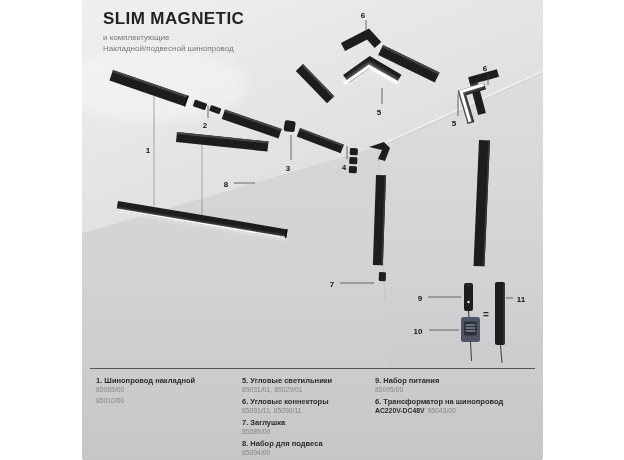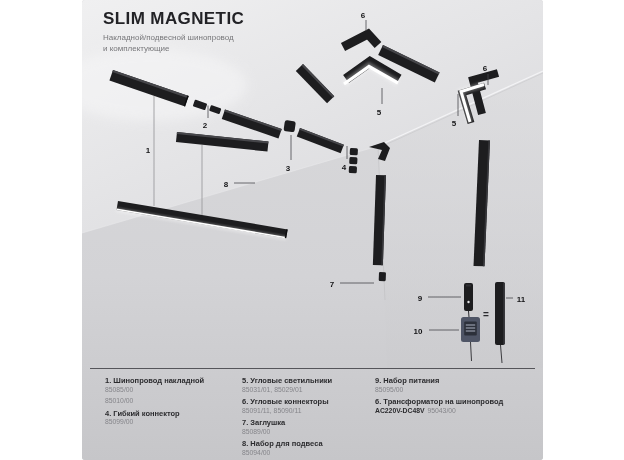--- a/index.html
+++ b/index.html
@@ -31,21 +31,21 @@
     text-align:right;
   }
   .subtitle{
     margin-top:5px;font-size:8px;line-height:10.5px;color:var(--subtitle-text);
   }
   .legend{
     position:absolute;left:8px;right:8px;top:368px;bottom:0;z-index:3;
     border-top:1px solid #55555a;
   }
   .col{position:absolute;top:7px;}
-  .col-1{left:15px;width:130px;}
+  .col-1{left:6px;width:130px;}
   .col-2{left:152px;width:128px;}
   .col-3{left:285px;width:165px;}
   .li{margin-bottom:3px;}
   .li-name{font-size:7.5px;line-height:9px;font-weight:700;color:var(--legend-name-text);}
   .li-code{font-size:6.8px;line-height:8.5px;color:var(--legend-code-text);margin-top:.5px;}
   .li-code b{color:var(--legend-name-text);font-weight:700;margin-right:3px;}
   .li-code b:empty{display:none;margin:0;}
   
   .trk{fill:var(--track-black);}
   .trkTop{fill:#46464a;}
@@ -213,38 +213,34 @@
     <text class="lbl" x="144" y="187">8</text>
     <text class="lbl" x="338" y="301">9</text>
     <text class="lbl" x="336" y="334">10</text>
     <text class="lbl" x="439" y="302">11</text>
     <text class="lblEq" x="404" y="318">=</text>
   </svg>
 
   <div class="titleblock">
     <h1>SLIM MAGNETIC</h1>
     <div class="subtitle">
+      <div>и комплектующие</div>
       <div>Накладной/подвесной шинопровод</div>
-      <div>и комплектующие</div>
     </div>
   </div>
 
   <div class="legend">
     <div class="col col-1">
       <div class="li">
         <div class="li-name"><span>1.</span> <span>Шинопровод накладной</span></div>
         <div class="li-code"><span>85085/00</span></div>
       </div>
       <div class="li">
         <div class="li-code"><span>85010/00</span></div>
       </div>
-      <div class="li">
-        <div class="li-name"><span>4.</span> <span>Гибкий коннектор</span></div>
-        <div class="li-code"><span>85099/00</span></div>
-      </div>
     </div>
     <div class="col col-2">
       <div class="li">
         <div class="li-name"><span>5.</span> <span>Угловые светильники</span></div>
         <div class="li-code"><span>85031/01, 85029/01</span></div>
       </div>
       <div class="li">
         <div class="li-name"><span>6.</span> <span>Угловые коннекторы</span></div>
         <div class="li-code"><span>85091/11, 85090/11</span></div>
       </div>

